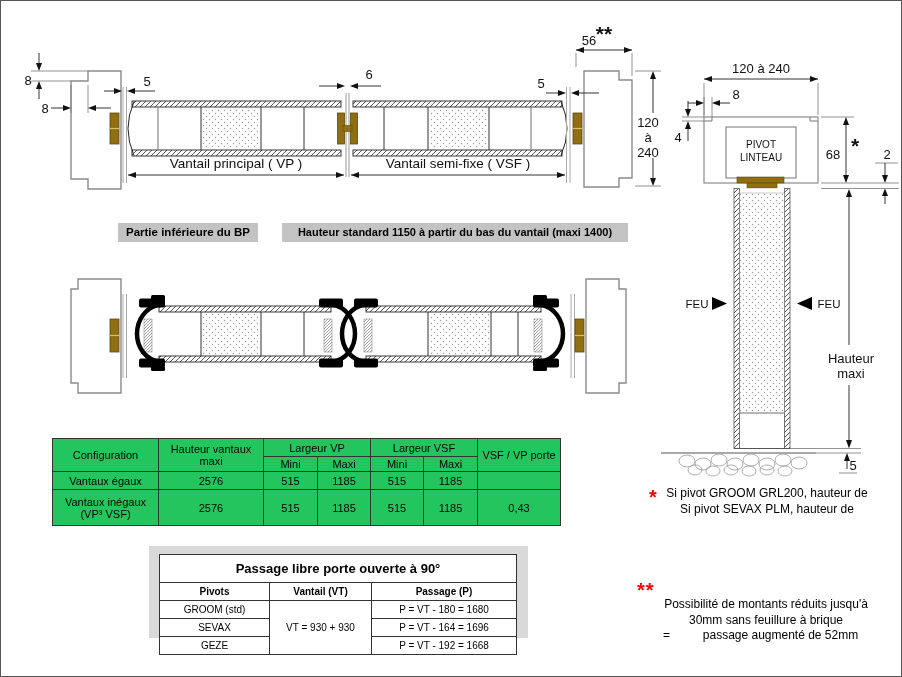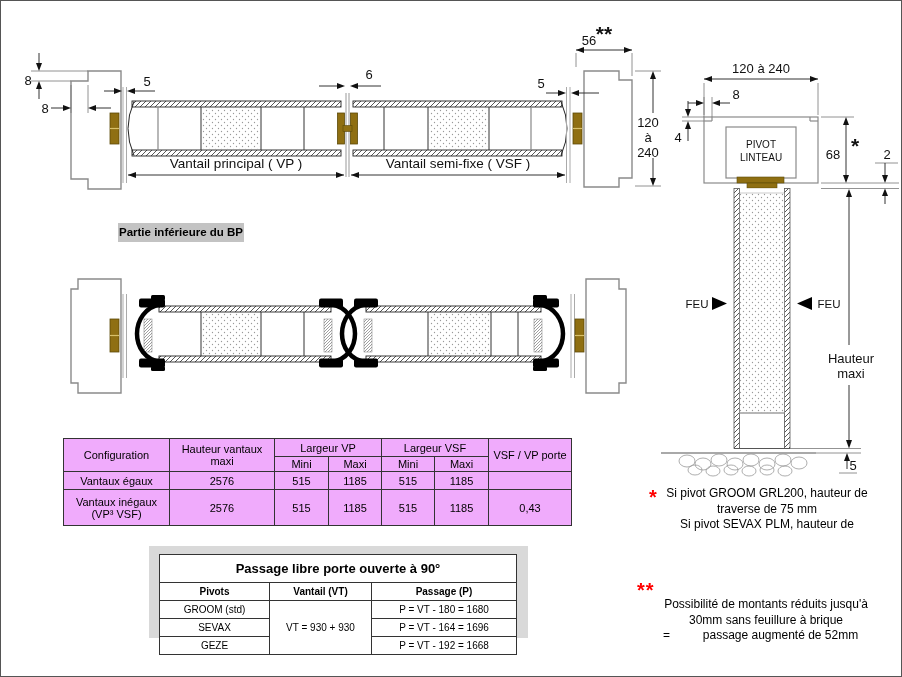--- a/index.html
+++ b/index.html
@@ -3,22 +3,22 @@
 <meta charset="utf-8">
 <style>
   html,body{margin:0;padding:0;background:#fff;}
   #page{position:relative;width:902px;height:677px;background:#fff;border:1px solid #555;box-sizing:border-box;
         font-family:"Liberation Sans",sans-serif;overflow:hidden;}
   svg{position:absolute;left:0;top:0;}
   svg text{font-family:"Liberation Sans",sans-serif;fill:#111;}
   .banner{position:absolute;background:#c3c3c3;color:#000;font-weight:bold;text-align:center;
           font-size:11.5px;height:19px;line-height:19px;}
   
-  #tbl-config{position:absolute;left:62px;top:437px;border-collapse:collapse;table-layout:fixed;
-              font-size:11px;color:#000;background:#f0abfc;}
+  #tbl-config{position:absolute;left:51px;top:437px;border-collapse:collapse;table-layout:fixed;
+              font-size:11px;color:#000;background:#22c55e;}
   #tbl-config td,#tbl-config th{border:1px solid #333;text-align:center;vertical-align:middle;
               padding:0 2px;font-weight:normal;}
   
   #passage-panel{position:absolute;left:148px;top:545px;width:379px;height:92px;background:#d9d9d9;}
   #tbl-passage{position:absolute;left:10px;top:8px;border-collapse:collapse;table-layout:fixed;
                font-size:10px;color:#000;background:#fff;}
   #tbl-passage td,#tbl-passage th{border:1px solid #333;text-align:center;vertical-align:middle;padding:0 2px;}
   #tbl-passage .title{font-weight:bold;font-size:13px;height:27px;}
   #tbl-passage .hdr{font-weight:bold;height:17px;}
   #tbl-passage .row{height:18px;font-weight:normal;}
@@ -339,21 +339,22 @@
       <line x1="789" y1="447.5" x2="860" y2="447.5" stroke="#777" stroke-width="0.8"></line>
       <line x1="815" y1="452" x2="860" y2="452" stroke="#777" stroke-width="0.8"></line>
       <line x1="846" y1="460" x2="846" y2="468"></line>
           <polygon points="843,460 849,460 846,452" fill="#111" stroke="none"></polygon>
       <text x="852" y="469" font-size="13" text-anchor="middle" stroke="none">5</text>
       <line x1="838" y1="472" x2="856" y2="472" stroke="#777" stroke-width="0.8"></line>
     </g>
   </g>
 </svg>
 
-<div class="banner" style="left:117px;top:222px;width:126px;">Partie inférieure du BP</div>
+<div class="banner" style="left:117px;top:222px;width:140px;">Partie inférieure du BP</div>
+<div class="banner" style="left:281px;top:222px;width:346px;font-size:11px;">Hauteur standard 1150 à partir du bas du vantail (maxi 1400)</div>
 
 <table id="tbl-config">
   <colgroup>
     <col style="width:106px">
         <col style="width:105px">
         <col style="width:54px">
         <col style="width:53px">
     <col style="width:53px">
         <col style="width:54px">
         <col style="width:83px">
@@ -425,21 +426,20 @@
       <td>GEZE</td>
       <td>P = VT - 192 = 1668</td>
     </tr>
   </tbody>
       </table>
 </div>
 
 <span class="red-star" style="left:648px;top:489px;">*</span>
 <div class="note" style="left:640px;top:485px;width:252px;">
   <div>Si pivot GROOM GRL200, hauteur de</div>
-  <div>traverse de 75 mm</div>
   <div>Si pivot SEVAX PLM, hauteur de</div>
 </div>
 <span class="red-star" style="left:636px;top:582px;letter-spacing:1px;">**</span>
 <div class="note" style="left:640px;top:596px;width:250px;">
   <div>Possibilité de montants réduits jusqu'à</div>
   <div>30mm sans feuillure à brique</div>
   <div class="eqline">
     <span class="eq">=</span>
     <span class="txt">passage augmenté de 52mm</span>
   </div>

